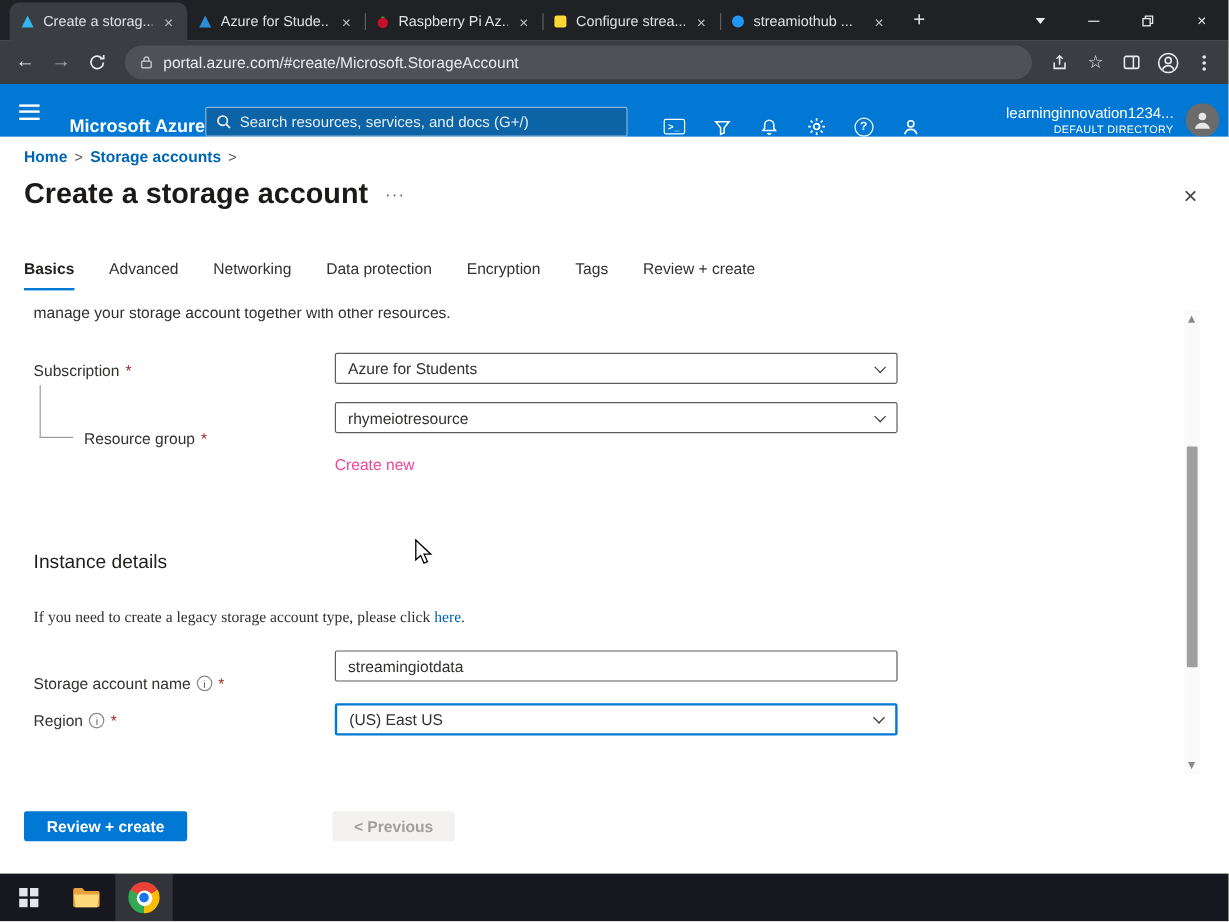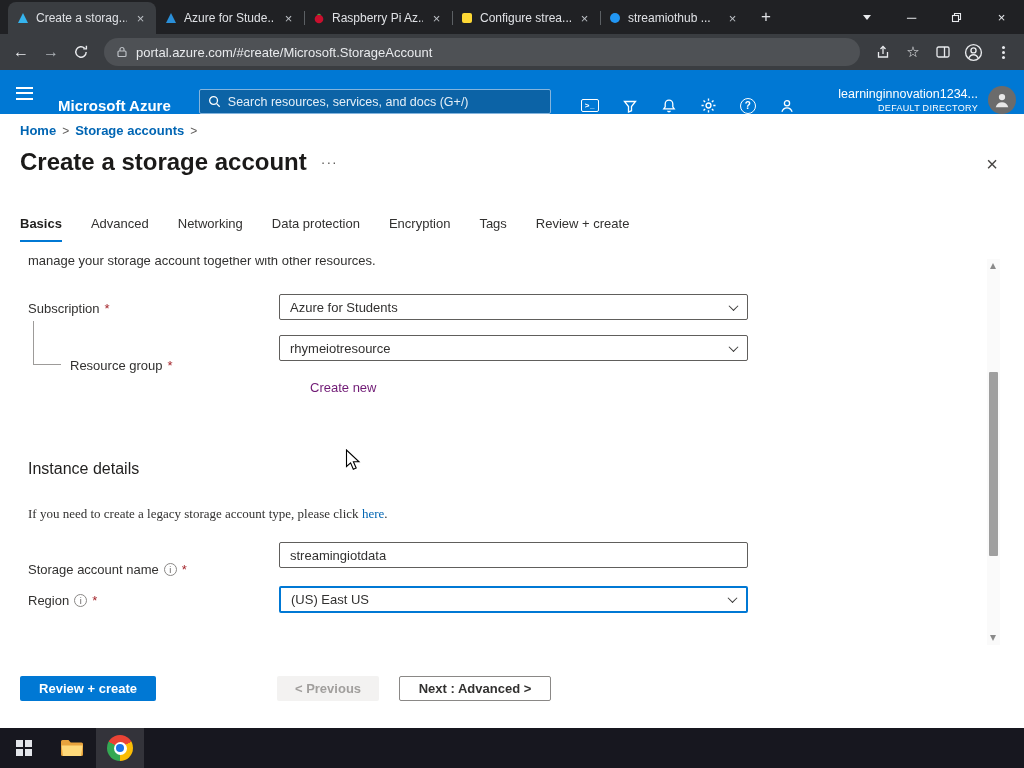--- a/index.html
+++ b/index.html
@@ -31,21 +31,21 @@
            gap:8px;padding:0 12px;color:#e8eaed;font-size:13px;overflow:hidden;white-space:nowrap;cursor:text;}
   .tb-ico{width:30px;height:30px;display:flex;align-items:center;justify-content:center;cursor:pointer;color:#e8eaed;font-size:15px;}
   .kebab{width:3px;height:3px;background:#e8eaed;border-radius:50%;box-shadow:0 -5px 0 #e8eaed,0 5px 0 #e8eaed;}
 
   
   .azure{height:44px;background:#0078d4;display:flex;align-items:flex-end;color:#fff;}
   .hamb-btn{width:48px;height:42px;display:flex;align-items:center;justify-content:center;cursor:pointer;}
   .hamb{width:17px;height:13px;border-top:2px solid #fff;border-bottom:2px solid #fff;position:relative;}
   .hamb::before{content:"";position:absolute;top:3.5px;left:0;right:0;height:2px;background:#fff;}
   .brand{font-size:15px;font-weight:700;margin-left:10px;white-space:nowrap;}
-  .az-search{margin-left:28px;width:352px;height:25px;background:#0c63a6;border:1px solid #83b4dd;border-radius:2px;
+  .az-search{width:352px;height:25px;background:#0c63a6;border:1px solid #83b4dd;border-radius:2px;
              display:flex;align-items:center;gap:7px;padding:0 8px;}
   .az-search input{flex:1;background:transparent;border:none;outline:none;color:#fff;font-size:12.5px;font-family:inherit;}
   .az-search input::placeholder{color:#f0f6fb;opacity:.95;}
   .az-icons{display:flex;align-items:center;gap:23px;margin-left:30px;}
   .az-ic{display:flex;align-items:center;justify-content:center;cursor:pointer;}
   .cs-icon{width:18px;height:13px;border:1.3px solid #fff;border-radius:2px;font-size:8px;font-weight:700;
            display:flex;align-items:center;justify-content:center;letter-spacing:.5px;}
   .cs-icon::before{content:">_";}
   .help-icon{width:16px;height:16px;border:1.3px solid #fff;border-radius:50%;font-size:10px;font-weight:700;
              display:flex;align-items:center;justify-content:center;}
@@ -76,21 +76,21 @@
   .info-icon{width:13px;height:13px;border:1px solid #8a8886;border-radius:50%;color:#605e5c;font-size:9px;
              display:inline-flex;align-items:center;justify-content:center;font-style:normal;}
   .info-icon::before{content:"i";}
   .dropdown{position:absolute;left:279px;width:469px;height:26px;border:1px solid #605e5c;border-radius:2px;
             background:#fff;display:flex;align-items:center;padding:0 10px;font-size:13px;color:#323130;cursor:pointer;}
   .dropdown.focused{border:2px solid #0078d4;height:27px;}
   .chev{margin-left:auto;width:7px;height:7px;border-right:1.4px solid #3b3a39;border-bottom:1.4px solid #3b3a39;
         transform:rotate(45deg) translate(-1px,-1px);flex:none;}
   .connector{position:absolute;left:33px;top:64px;width:28px;height:44px;
              border-left:1px solid #9d9b99;border-bottom:1px solid #9d9b99;}
-  .plink{position:absolute;color:#701a75;font-size:13px;cursor:pointer;margin-left:31px;}
+  .plink{position:absolute;color:#ec4899;font-size:13px;cursor:pointer;}
   .link-inline{color:#0065b3;cursor:pointer;}
   .section-heading{position:absolute;left:28px;top:203px;font-size:16px;font-weight:400;color:#201f1e;}
   .legacy{position:absolute;left:28px;top:249px;font-size:13px;color:#323130;font-family:Liberation Serif, serif;}
   .tinput{position:absolute;left:279px;top:285px;width:469px;height:26px;border:1px solid #605e5c;border-radius:2px;
           padding:0 10px;font-size:13px;color:#323130;font-family:inherit;outline:none;}
 
   .vscroll{position:absolute;top:2px;right:24px;width:13px;height:386px;background:#fafafa;}
   .scroll-up,.scroll-down{position:absolute;left:3px;width:0;height:0;cursor:pointer;}
   .scroll-up{top:4px;border-left:3.5px solid transparent;border-right:3.5px solid transparent;border-bottom:6px solid #8a8a8a;}
   .scroll-down{bottom:4px;border-left:3.5px solid transparent;border-right:3.5px solid transparent;border-top:6px solid #8a8a8a;}
@@ -357,21 +357,20 @@
       <div class="vscroll">
         <div class="scroll-up"></div>
         <div class="scroll-thumb"></div>
         <div class="scroll-down"></div>
       </div>
     </div>
 
     <div class="wfooter">
       <button class="btn primary">Review + create</button>
       <button class="btn prev">&lt; Previous</button>
-      <button class="btn next">Next : Advanced &gt;</button>
     </div>
   </div>
 
   <div class="taskbar">
     <div class="tb-btn">
       <span class="win-logo">
           <span></span>
           <span></span>
           <span></span>
           <span></span>

